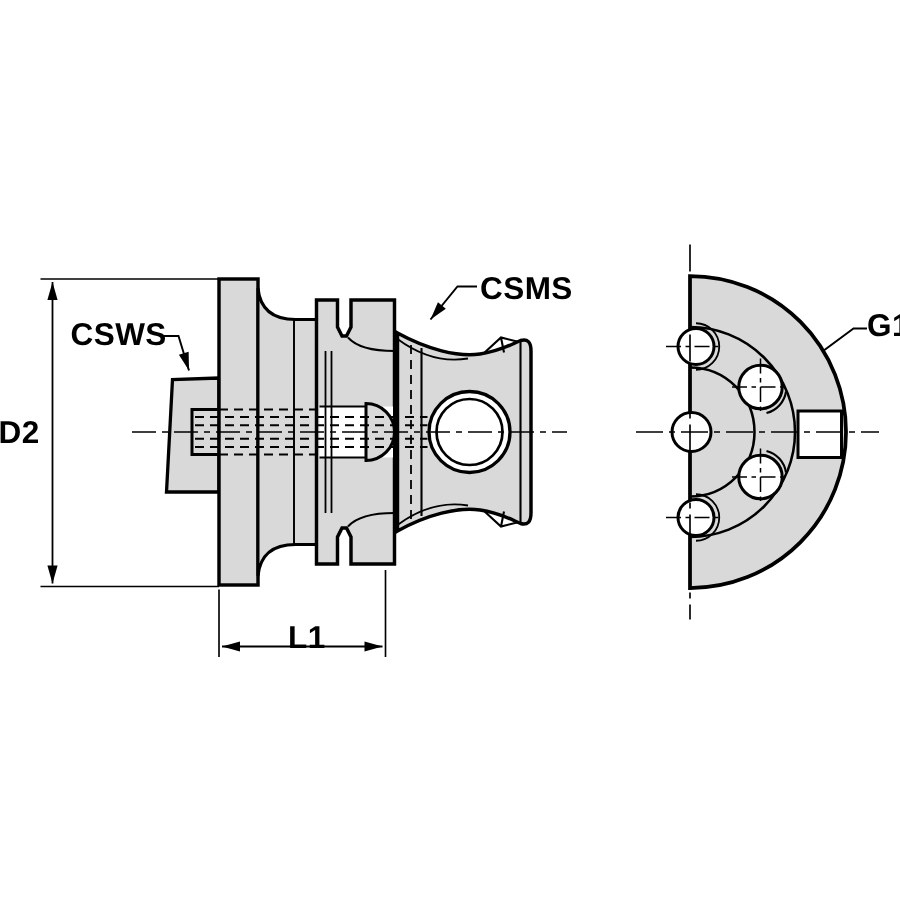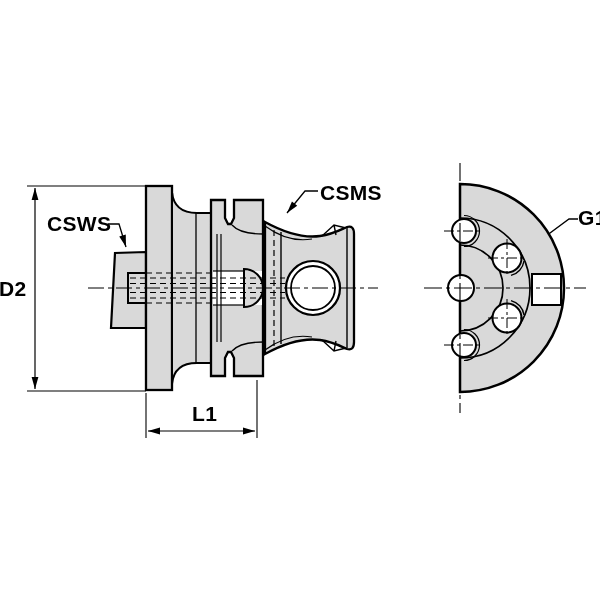--- a/index.html
+++ b/index.html
@@ -124,17 +124,17 @@
     <line x1="424" y1="288" x2="586" y2="288" stroke-width="1.1" stroke-dasharray="18 4 4 4"></line>
   </g>
 </svg>
 
 <div class="lbl" style="left:320px;top:181px">CSMS</div>
 
 <div class="lbl" style="left:47px;top:212px">CSWS</div>
 
 <div class="lbl" style="left:-1px;top:277px">D2</div>
 
-<div class="lbl" style="left:192px;top:402px">L1</div>
+<div class="lbl" style="left:192px;top:414px">L1</div>
 
 <div class="lbl" style="left:578px;top:206px">G1</div>
 
 </div>
 
 </body></html>

